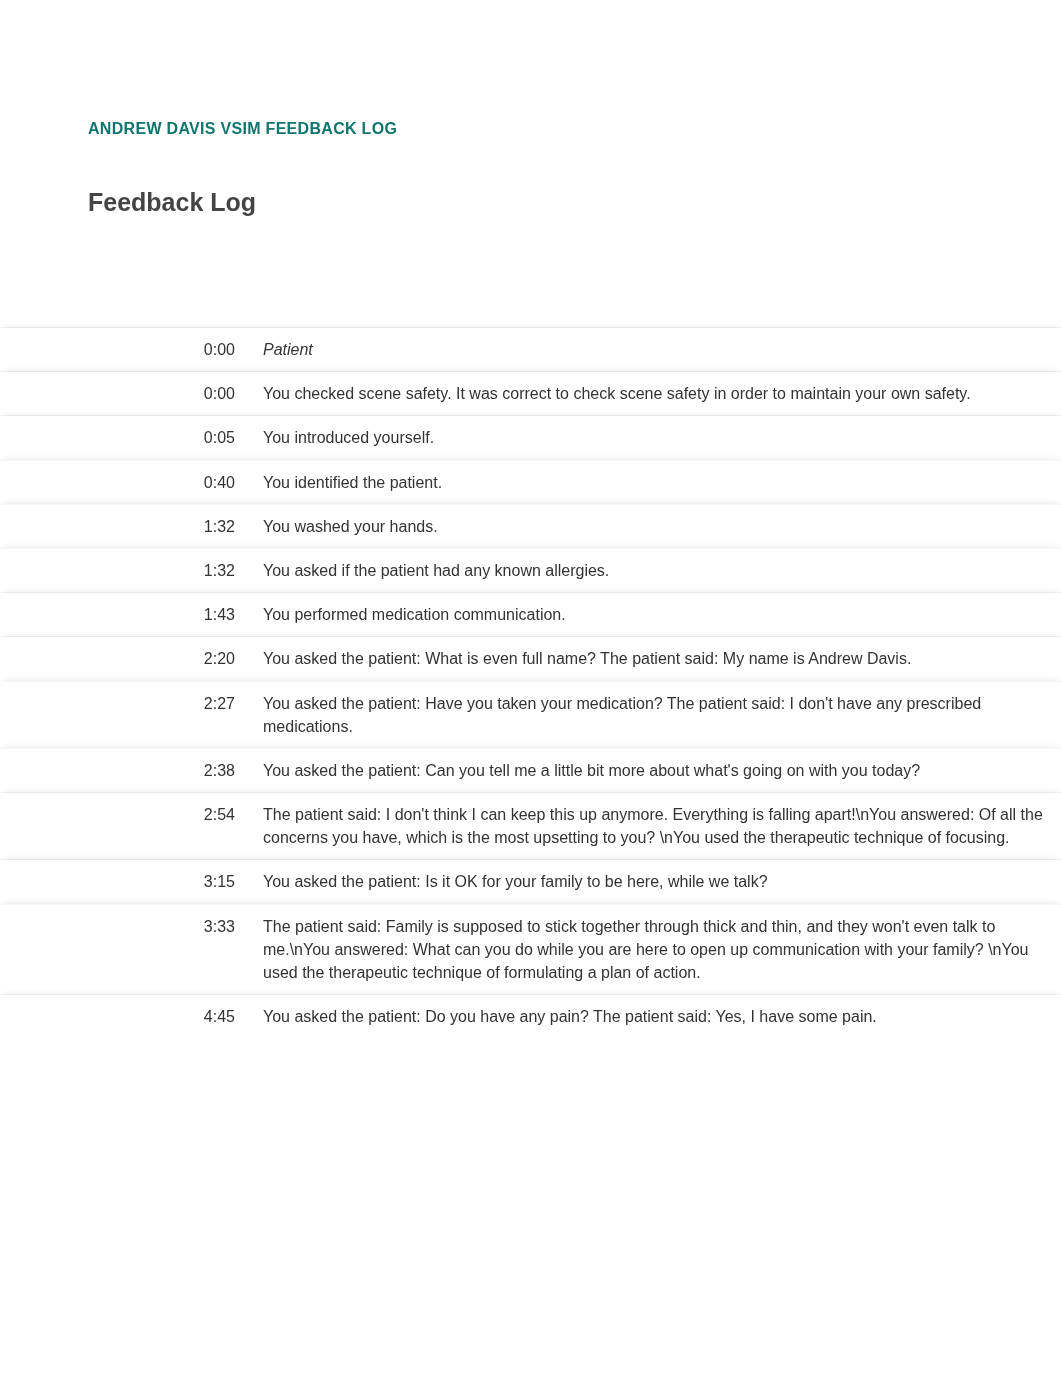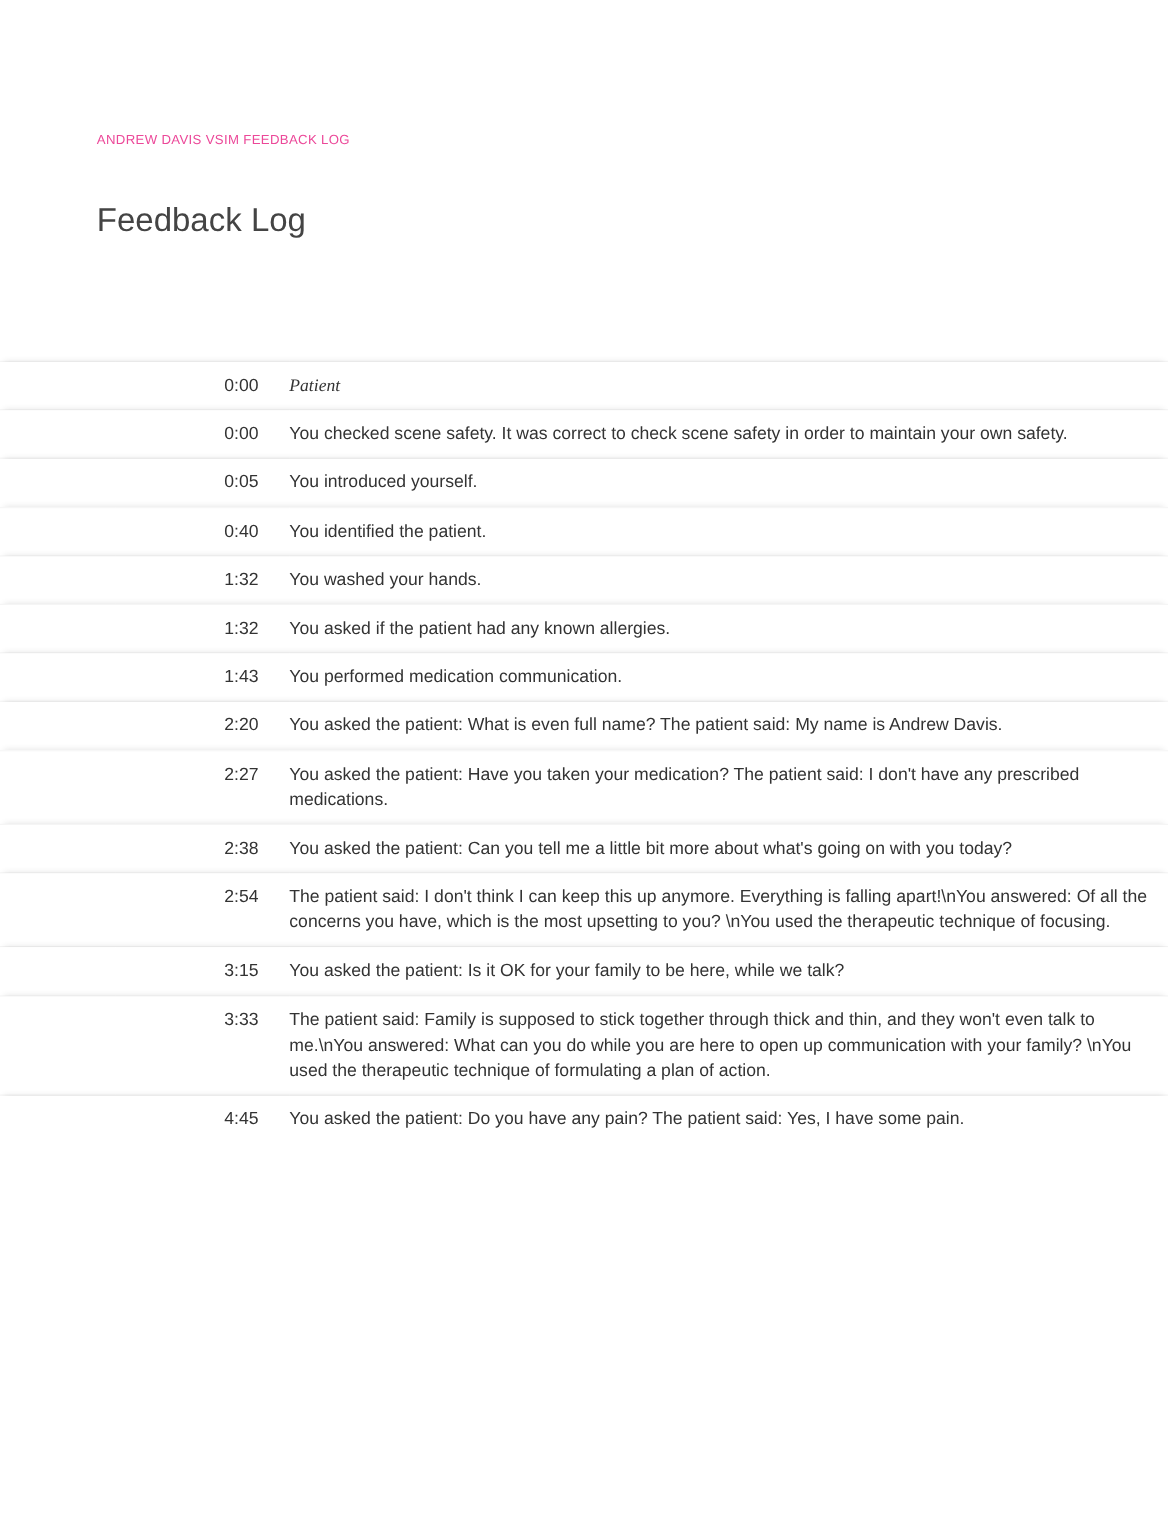--- a/index.html
+++ b/index.html
@@ -10,29 +10,29 @@
     body {
       font-family: Verdana, Geneva, Tahoma, -apple-system, sans-serif;
       background: #ffffff;
       width: 1062px;
       color: #333333;
     }
     .page {
       padding: 120px 0 80px 0;
     }
     .doc-title {
-      font-size: 12px;
-      font-weight: 400;
-      color: #ec4899;
+      font-size: 16px;
+      font-weight: 700;
+      color: #0f766e;
       padding: 0 0 50px 88px;
       letter-spacing: 0.3px;
     }
     .page-heading {
-      font-size: 30px;
-      font-weight: 400;
+      font-size: 25px;
+      font-weight: 700;
       color: #444;
       padding: 0 0 110px 88px;
     }
     .log-table {
       width: 100%;
       border-collapse: collapse;
     }
     .log-table td {
       padding: 10px 16px 10px 0;
       vertical-align: top;
@@ -55,21 +55,20 @@
       text-align: right;
       padding-right: 28px !important;
       color: #333;
     }
     .col-desc {
       width: auto;
     }
     .label-italic {
       font-style: italic;
       color: #555;
-      font-family: Liberation Serif, serif;
     }
   </style>
 </head>
 <body>
 
 <div class="page">
   <div class="doc-title">ANDREW DAVIS VSIM FEEDBACK LOG</div>
   <h1 class="page-heading">Feedback Log</h1>
 
   <table class="log-table">

